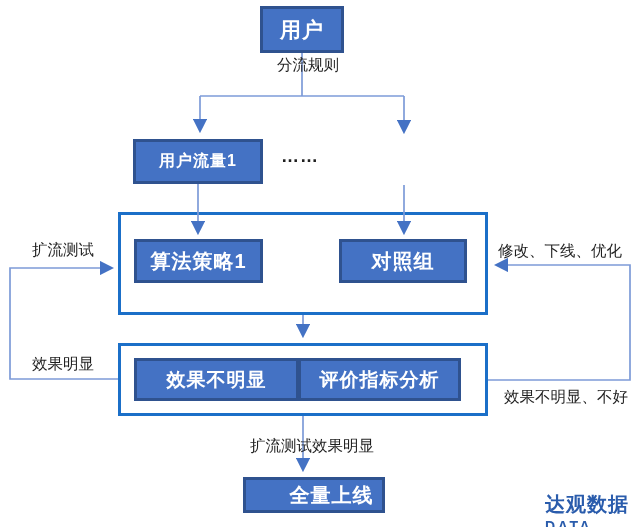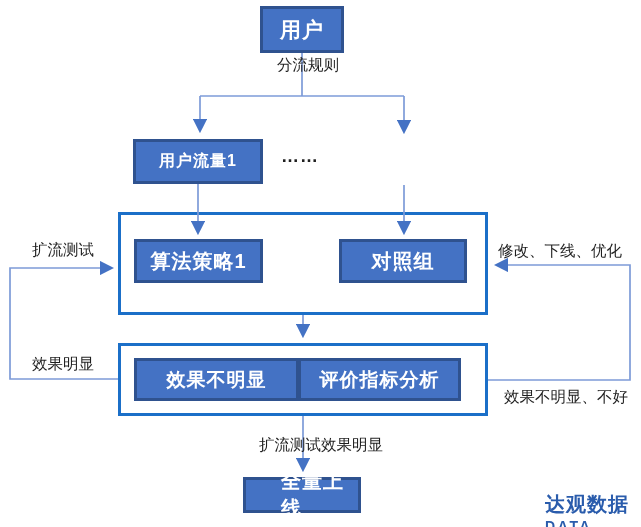--- a/index.html
+++ b/index.html
@@ -117,32 +117,32 @@
 
 
   <div class="node" style="left:134px; top:239px; width:129px; height:44px; font-size:20px;">算法策略1</div>
 
   <div class="node" style="left:339px; top:239px; width:128px; height:44px; font-size:20px;">对照组</div>
 
   <div class="node" style="left:134px; top:358px; width:165px; height:43px; font-size:19px;">效果不明显</div>
 
   <div class="node" style="left:298px; top:358px; width:163px; height:43px; font-size:19px;">评价指标分析</div>
 
-  <div class="node" style="left:243px; top:477px; width:118px; height:36px; font-size:20px;padding-left:35px;">全量上线</div>
+  <div class="node" style="left:243px; top:477px; width:142px; height:36px; font-size:20px;padding-left:35px;">全量上线</div>
 
   <div class="lbl" style="left:308px; top:56px;text-align:center;">分流规则</div>
 
   <div class="lbl" style="left:63px; top:241px;text-align:right;">扩流测试</div>
 
   <div class="lbl" style="left:560px; top:242px;">修改、下线、优化</div>
 
   <div class="lbl" style="left:63px; top:355px;text-align:center;">效果明显</div>
 
   <div class="lbl" style="left:566px; top:356px;margin-top:32px;">效果不明显、不好</div>
 
-  <div class="lbl" style="left:321px; top:437px;font-family:Liberation Mono, monospace;">扩流测试效果明显</div>
+  <div class="lbl" style="left:312px; top:437px;">扩流测试效果明显</div>
 
   <div class="logo">
     <div class="logo-cn">达观数据</div>
     <div class="logo-en">DATA GRAND</div>
   </div>
 
 </div>
 
 </body></html>

